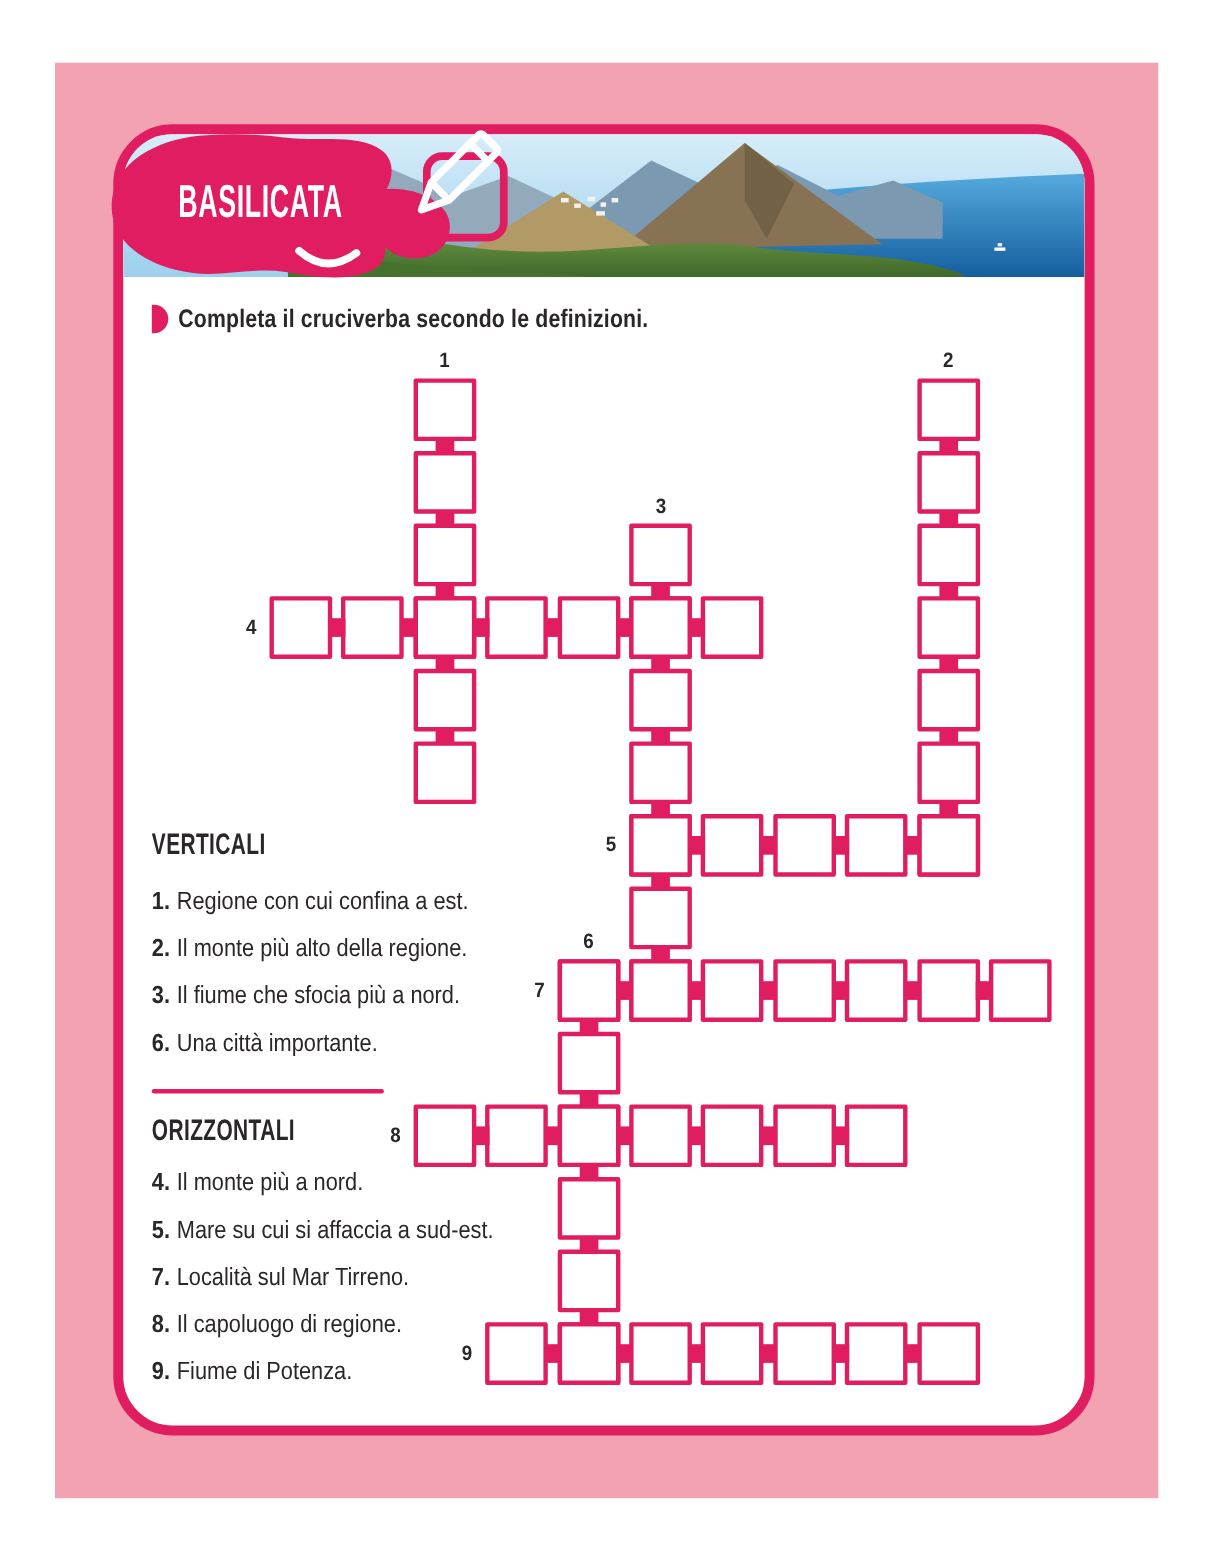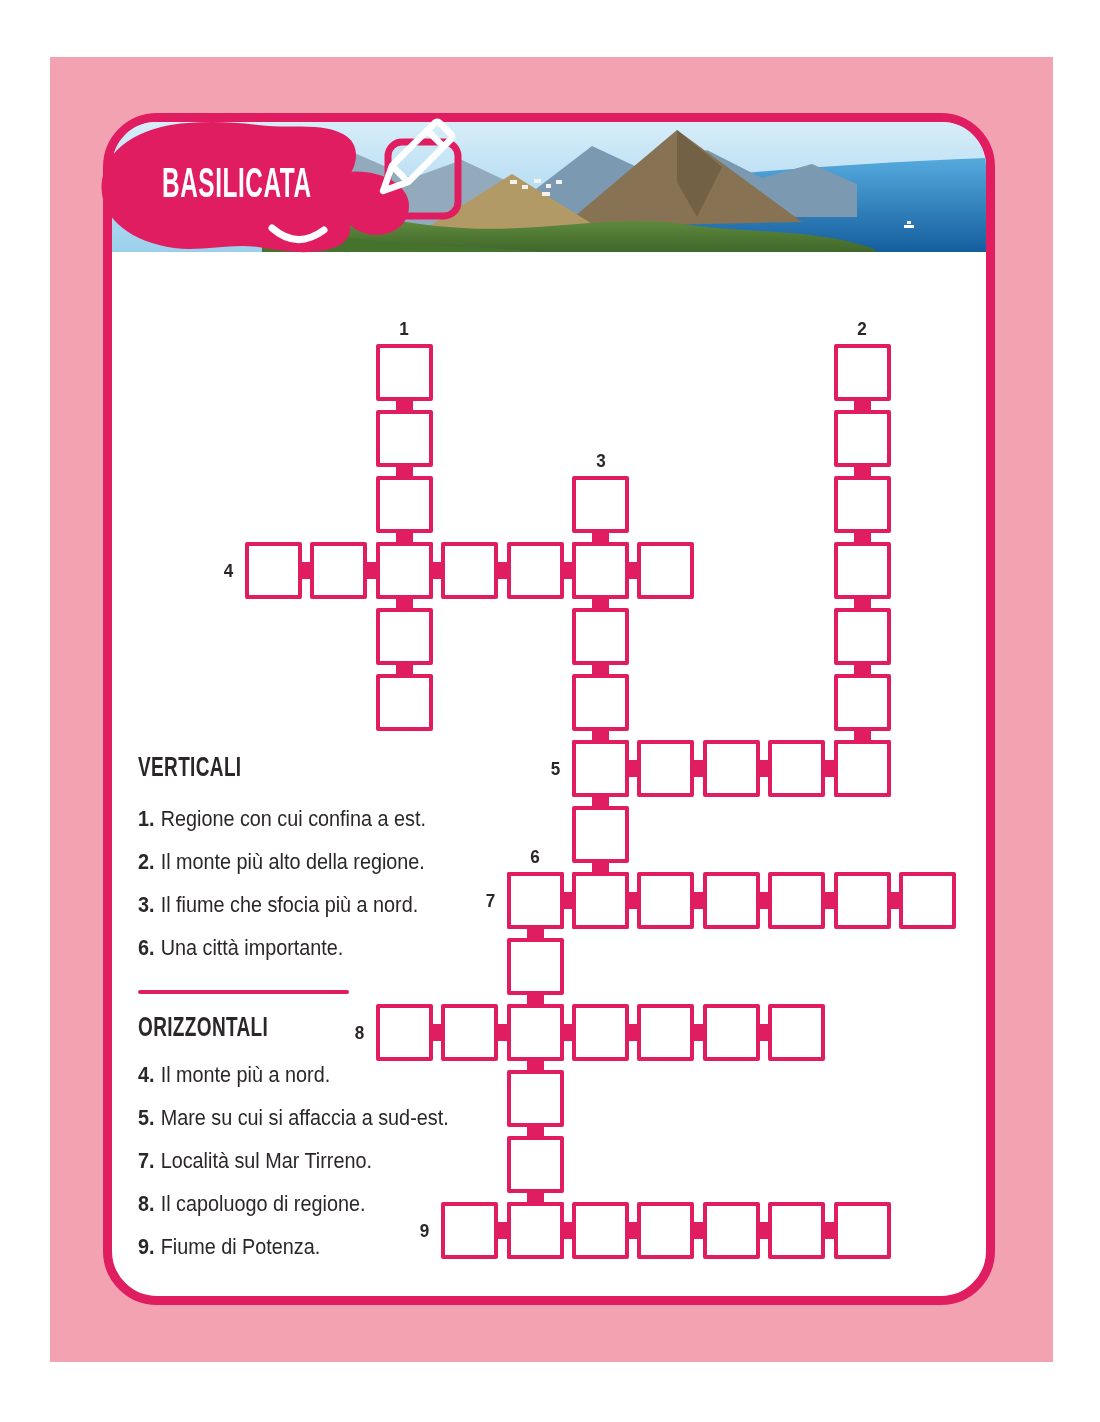--- a/index.html
+++ b/index.html
@@ -94,20 +94,24 @@
 
   <svg class="pencil" viewBox="0 0 120 120">
     <rect x="36" y="30" width="70" height="74" rx="14" fill="none" stroke="#e11d62" stroke-width="7"></rect>
     <g transform="translate(58,52) rotate(45)" fill="none" stroke="#ffffff" stroke-width="6.5" stroke-linejoin="round" stroke-linecap="round">
       <rect x="-11.5" y="-50" width="23" height="64" rx="3"></rect>
       <line x1="-11.5" y1="-36" x2="11.5" y2="-36"></line>
       <path d="M-11.5,14 L0,38 L11.5,14"></path>
     </g>
   </svg>
 
+  <div class="instruction">
+    <div class="bullet"></div>
+    <div class="instruction-text">Completa il cruciverba secondo le definizioni.</div>
+  </div>
 
   <div class="crossword">
       <div class="cw-cell" style="left: 375.8px; top: 344px;"></div>
       <div class="cw-cell" style="left: 375.8px; top: 410px;"></div>
       <div class="cw-conn" style="width: 17px; height: 15px; left: 395.8px; top: 398px;"></div>
       <div class="cw-cell" style="left: 375.8px; top: 476px;"></div>
       <div class="cw-conn" style="width: 17px; height: 15px; left: 395.8px; top: 464px;"></div>
       <div class="cw-cell" style="left: 375.8px; top: 542px;"></div>
       <div class="cw-conn" style="width: 17px; height: 15px; left: 395.8px; top: 530px;"></div>
       <div class="cw-cell" style="left: 375.8px; top: 608px;"></div>

